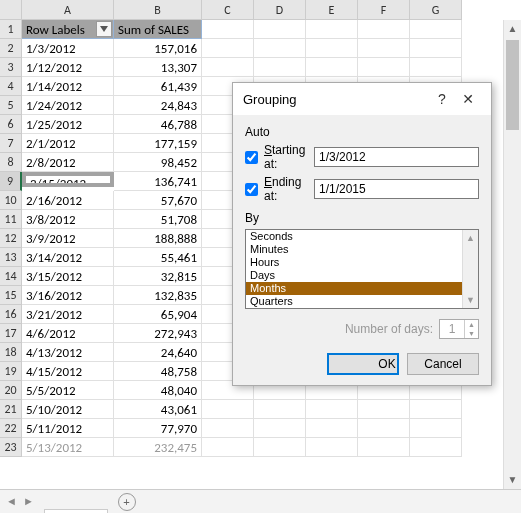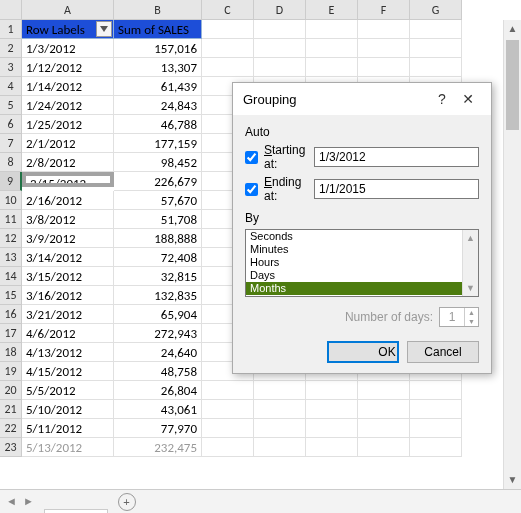--- a/index.html
+++ b/index.html
@@ -11,44 +11,44 @@
   .col-h { height: 20px; background: #e6e6e6; border-right: 1px solid #ccc; border-bottom: 1px solid #ccc; text-align: center; line-height: 20px; font-size: 12px; color: #333; }
   .col-A { width: 92px; } .col-B { width: 88px; } .col-C { width: 52px; }
   .col-D, .col-E, .col-F, .col-G { width: 52px; }
 
   .row { display: flex; }
   .row-h { width: 22px; height: 19px; background: #e6e6e6; border-right: 1px solid #ccc; border-bottom: 1px solid #ccc; text-align: center; line-height: 19px; font-size: 12px; color: #333; }
   .row-h.sel { background: #d5d5d5; border-right: 2px solid #217346; }
 
   .cell { height: 19px; border-right: 1px solid #e0e0e0; border-bottom: 1px solid #e0e0e0; padding: 0 4px; line-height: 19px; overflow: hidden; white-space: nowrap; }
   .cell.num { text-align: right; }
-  .cell.header-cell { background: #1d4ed8; border-right: 1px solid #95b3d7; border-bottom: 1px solid #95b3d7; color: #000; font-weight: normal; position: relative; }
+  .cell.header-cell { background: #a3a3a3; border-right: 1px solid #95b3d7; border-bottom: 1px solid #95b3d7; color: #000; font-weight: normal; position: relative; }
   .filter-btn { position: absolute; right: 1px; top: 1px; width: 16px; height: 16px; background: #f5f5f5; border: 1px solid #999; display: flex; align-items: center; justify-content: center; }
   .filter-btn svg { width: 8px; height: 6px; }
 
   .cell.active { border: 4px solid #a3a3a3; height: 15px; line-height: 15px; }
   .cell.faded { color: #999; }
 
   
   .dialog { position: absolute; left: 232px; top: 82px; width: 260px; background: #f0f0f0; border: 1px solid #aaa; box-shadow: 2px 2px 8px rgba(0,0,0,0.3); font-family: 'Segoe UI', Arial, sans-serif; font-size: 12px; }
   .dlg-title { display: flex; align-items: center; padding: 8px 10px; background: #fff; }
   .dlg-title .t { flex: 1; font-size: 13px; }
   .dlg-title .help, .dlg-title .close { width: 26px; text-align: center; font-size: 14px; color: #333; cursor: default; }
   .dlg-body { padding: 10px 12px; }
   .dlg-lbl { margin-bottom: 4px; color: #000; }
   .auto-row { display: flex; align-items: center; margin: 4px 0; }
   .auto-row input[type=checkbox] { margin-right: 6px; }
   .auto-row label { width: 86px; text-decoration: none; }
   .auto-row .u { text-decoration: underline; }
   .txt { flex: 1; border: 1px solid #7a7a7a; background: #fff; height: 20px; padding: 0 4px; font-size: 12px; }
   .by-lbl { margin-top: 8px; }
-  .listbox { margin-top: 3px; border: 1px solid #7a7a7a; background: #fff; height: 68px; position: relative; overflow: hidden; }
+  .listbox { margin-top: 3px; border: 1px solid #7a7a7a; background: #fff; height: 80px; position: relative; overflow: hidden; }
   .lb-inner { position: absolute; left: 0; top: 0; right: 16px; bottom: 0; }
   .lb-item { padding: 0 4px; height: 13px; line-height: 13px; font-size: 11px; }
-  .lb-item.sel { background: #4d7c0f; color: #fff; }
+  .lb-item.sel { background: #a16207; color: #fff; }
   .lb-scroll { position: absolute; right: 0; top: 0; width: 16px; bottom: 0; background: #f0f0f0; border-left: 1px solid #ddd; }
   .lb-scroll .arrow { height: 16px; display: flex; align-items: center; justify-content: center; color: #999; font-size: 9px; }
 
   .numdays { display: flex; align-items: center; justify-content: flex-end; margin-top: 10px; color: #999; }
   .numdays .spin { width: 40px; height: 20px; border: 1px solid #aaa; background: #fff; margin-left: 6px; display: flex; }
   .numdays .spin .val { flex: 1; text-align: center; line-height: 18px; color: #999; }
   .numdays .spin .arrows { width: 14px; display: flex; flex-direction: column; border-left: 1px solid #ccc; }
   .numdays .spin .arrows div { flex: 1; font-size: 7px; text-align: center; line-height: 9px; }
 
   .dlg-btns { display: flex; justify-content: flex-end; gap: 8px; margin-top: 14px; }
@@ -167,21 +167,21 @@
         <div class="cell col-B num">98,452</div>
         <div class="cell col-C"></div>
         <div class="cell col-D"></div>
         <div class="cell col-E"></div>
         <div class="cell col-F"></div>
         <div class="cell col-G"></div>
       </div>
       <div class="row">
         <div class="row-h sel">9</div>
         <div class="cell col-A active">2/15/2012</div>
-        <div class="cell col-B num">226,679</div>
+        <div class="cell col-B num">136,741</div>
         <div class="cell col-C"></div>
         <div class="cell col-D"></div>
         <div class="cell col-E"></div>
         <div class="cell col-F"></div>
         <div class="cell col-G"></div>
       </div>
       <div class="row">
         <div class="row-h">10</div>
         <div class="cell col-A">2/16/2012</div>
         <div class="cell col-B num">57,670</div>
@@ -207,21 +207,21 @@
         <div class="cell col-B num">188,888</div>
         <div class="cell col-C"></div>
         <div class="cell col-D"></div>
         <div class="cell col-E"></div>
         <div class="cell col-F"></div>
         <div class="cell col-G"></div>
       </div>
       <div class="row">
         <div class="row-h">13</div>
         <div class="cell col-A">3/14/2012</div>
-        <div class="cell col-B num">72,408</div>
+        <div class="cell col-B num">55,461</div>
         <div class="cell col-C"></div>
         <div class="cell col-D"></div>
         <div class="cell col-E"></div>
         <div class="cell col-F"></div>
         <div class="cell col-G"></div>
       </div>
       <div class="row">
         <div class="row-h">14</div>
         <div class="cell col-A">3/15/2012</div>
         <div class="cell col-B num">32,815</div>
@@ -277,21 +277,21 @@
         <div class="cell col-B num">48,758</div>
         <div class="cell col-C"></div>
         <div class="cell col-D"></div>
         <div class="cell col-E"></div>
         <div class="cell col-F"></div>
         <div class="cell col-G"></div>
       </div>
       <div class="row">
         <div class="row-h">20</div>
         <div class="cell col-A">5/5/2012</div>
-        <div class="cell col-B num">26,804</div>
+        <div class="cell col-B num">48,040</div>
         <div class="cell col-C"></div>
         <div class="cell col-D"></div>
         <div class="cell col-E"></div>
         <div class="cell col-F"></div>
         <div class="cell col-G"></div>
       </div>
       <div class="row">
         <div class="row-h">21</div>
         <div class="cell col-A">5/10/2012</div>
         <div class="cell col-B num">43,061</div>

